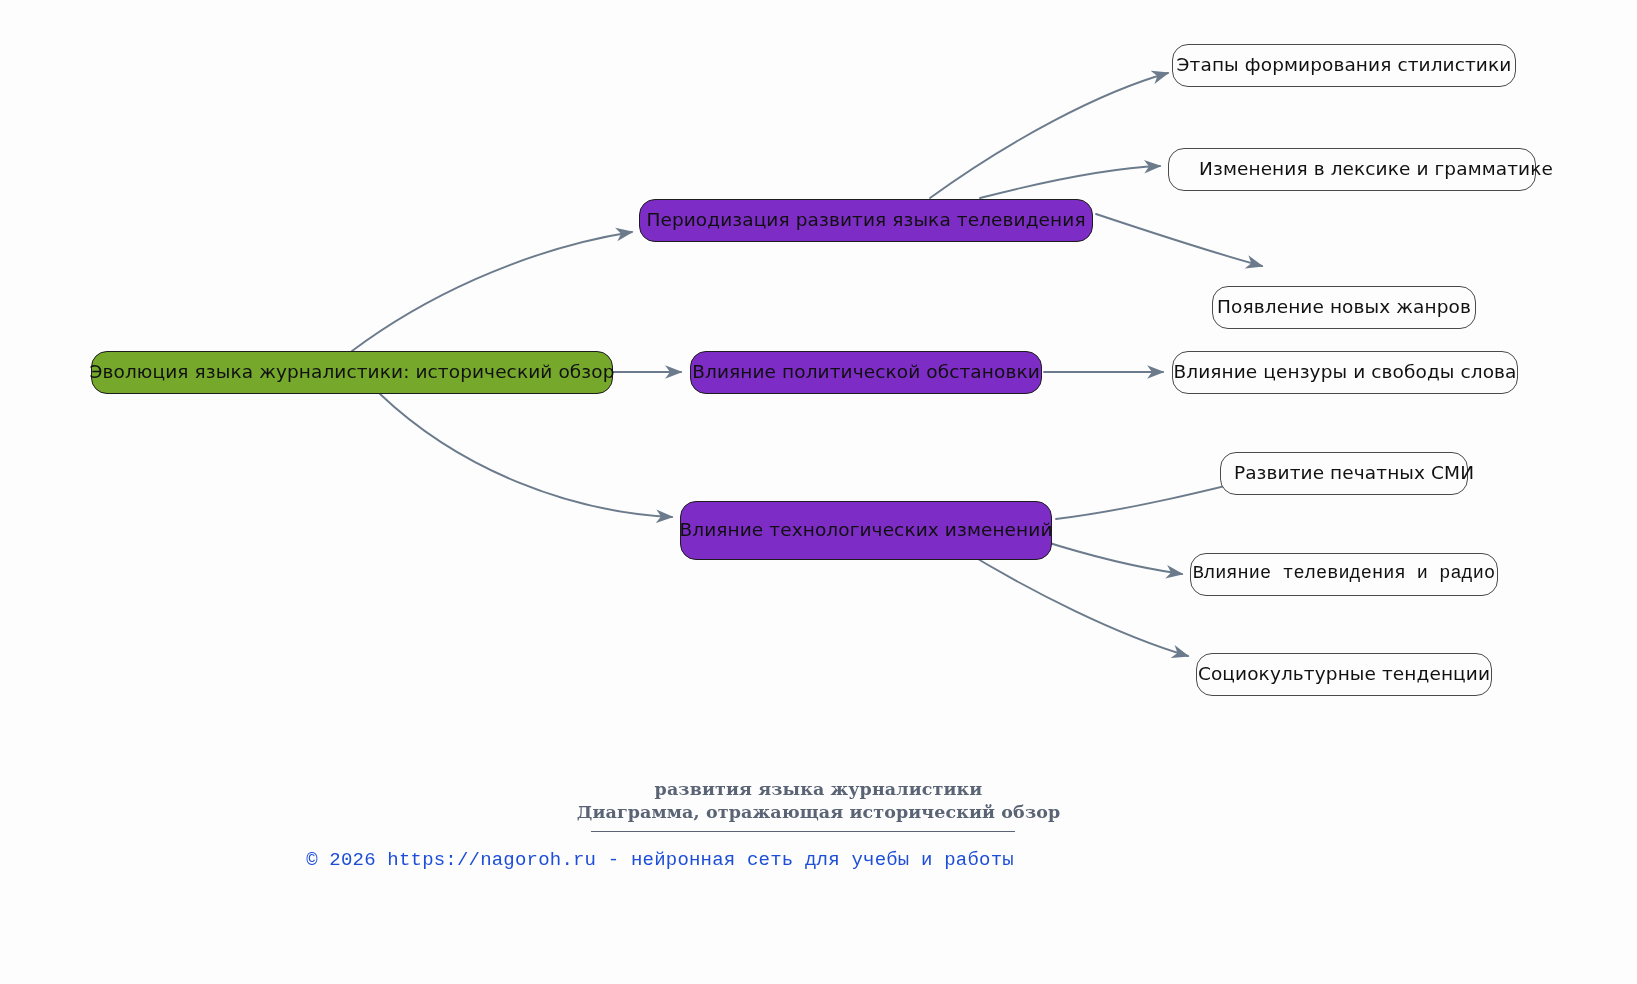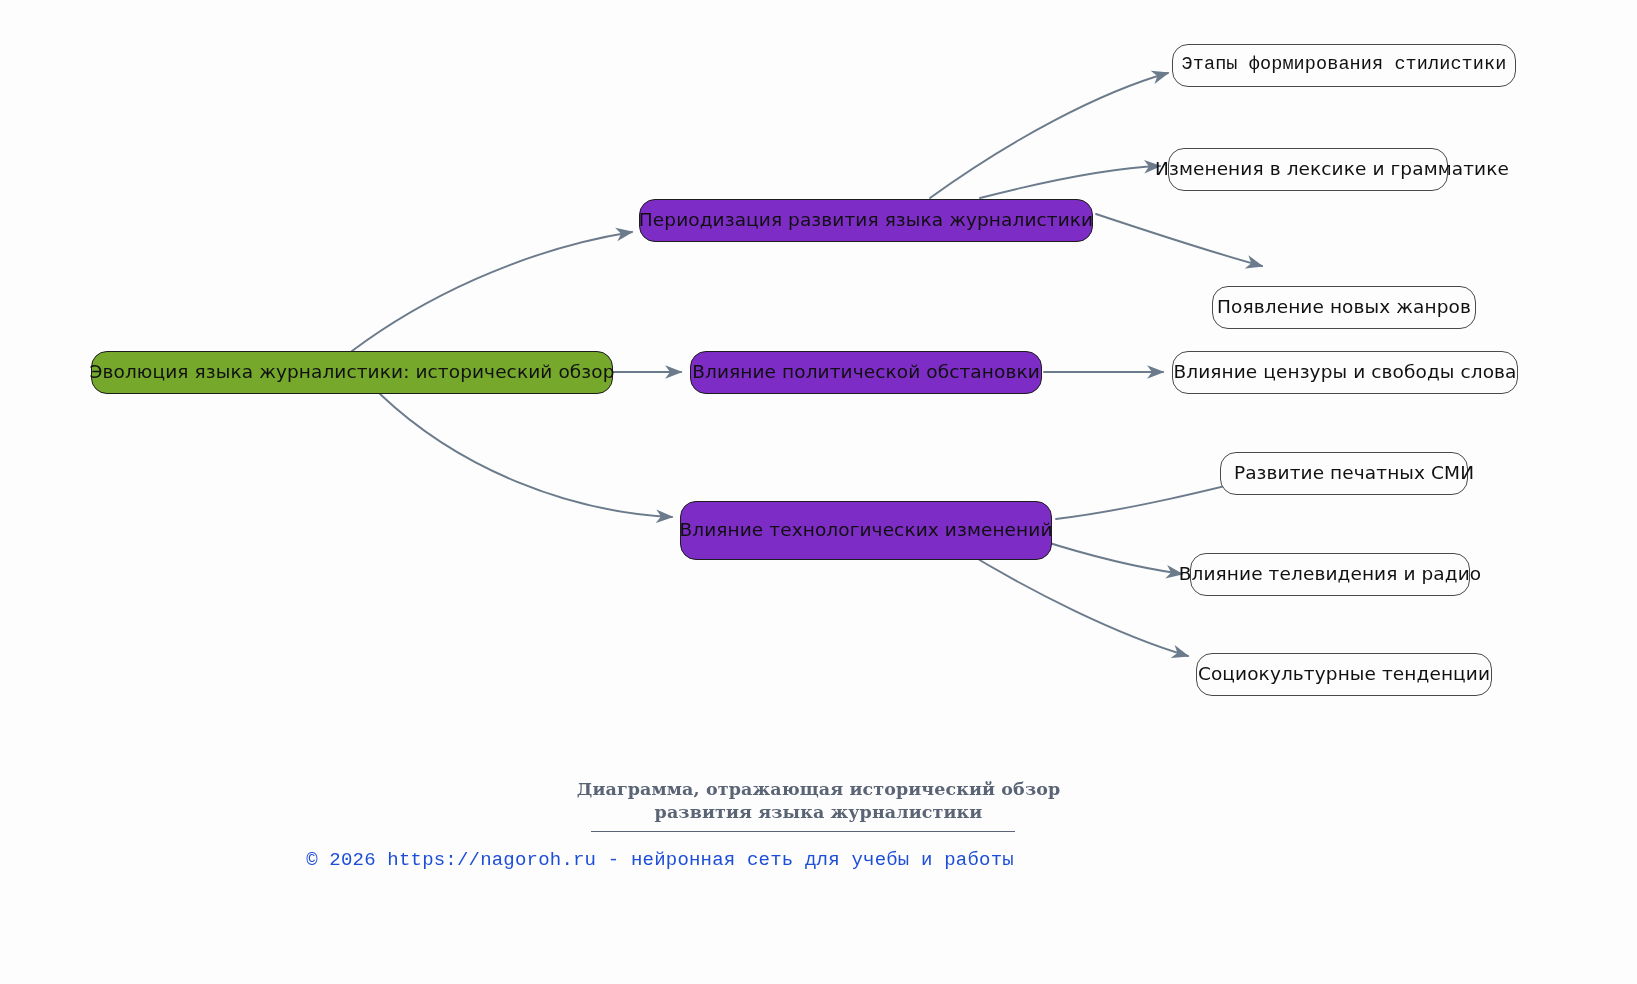--- a/index.html
+++ b/index.html
@@ -119,53 +119,53 @@
         <path d="M 1040,540 C 1090,556 1140,568 1182,574" marker-end="url(#arrowhead)"></path>
         <path d="M 955,545 C 1030,592 1120,636 1188,656" marker-end="url(#arrowhead)"></path>
       </g>
   </svg>
 
   <div id="nodes">
       <div class="node root" style="left: 46px; top: 351px; width: 522px; height: 43px;">
         <span class="node-label">Эволюция языка журналистики: исторический обзор</span>
       </div>
       <div class="node branch" style="left: 639px; top: 199px; width: 454px; height: 43px;">
-        <span class="node-label">Периодизация развития языка журналистики</span>
+        <span class="node-label">Периодизация развития языка телевидения</span>
       </div>
       <div class="node branch" style="left: 690px; top: 351px; width: 352px; height: 43px; justify-content: center;">
         <span class="node-label">Влияние политической обстановки</span>
       </div>
       <div class="node branch" style="left: 680px; top: 501px; width: 372px; height: 59px;">
         <span class="node-label">Влияние технологических изменений</span>
       </div>
-      <div class="node leaf" style="left: 1172px; top: 44px; width: 344px; height: 43px; font-family: Liberation Mono, monospace;">
+      <div class="node leaf" style="left: 1172px; top: 44px; width: 344px; height: 43px;">
         <span class="node-label">Этапы формирования стилистики</span>
       </div>
-      <div class="node leaf" style="left: 1168px; top: 148px; width: 280px; height: 43px; padding-left: 48px;">
+      <div class="node leaf" style="left: 1168px; top: 148px; width: 368px; height: 43px; padding-left: 48px;">
         <span class="node-label">Изменения в лексике и грамматике</span>
       </div>
       <div class="node leaf" style="left: 1212px; top: 250px; width: 264px; height: 43px; margin-top: 36px;">
         <span class="node-label">Появление новых жанров</span>
       </div>
       <div class="node leaf" style="left: 1172px; top: 351px; width: 346px; height: 43px;">
         <span class="node-label">Влияние цензуры и свободы слова</span>
       </div>
       <div class="node leaf" style="left: 1220px; top: 452px; width: 248px; height: 43px; padding-left: 20px;">
         <span class="node-label">Развитие печатных СМИ</span>
       </div>
-      <div class="node leaf" style="left: 1190px; top: 553px; width: 280px; height: 43px;">
+      <div class="node leaf" style="left: 1190px; top: 553px; width: 308px; height: 43px; font-family: Liberation Mono, monospace;">
         <span class="node-label">Влияние телевидения и радио</span>
       </div>
       <div class="node leaf" style="left: 1196px; top: 653px; width: 296px; height: 43px; text-align: center;">
         <span class="node-label">Социокультурные тенденции</span>
       </div>
     </div>
 
   <div id="caption">
+    <div>развития языка журналистики</div>
     <div>Диаграмма, отражающая исторический обзор</div>
-    <div>развития языка журналистики</div>
   </div>
 
   <div id="rule"></div>
 
   <div id="footer">© 2026 https://nagoroh.ru - нейронная сеть для учебы и работы</div>
 
 </div>
 
 </body></html>

